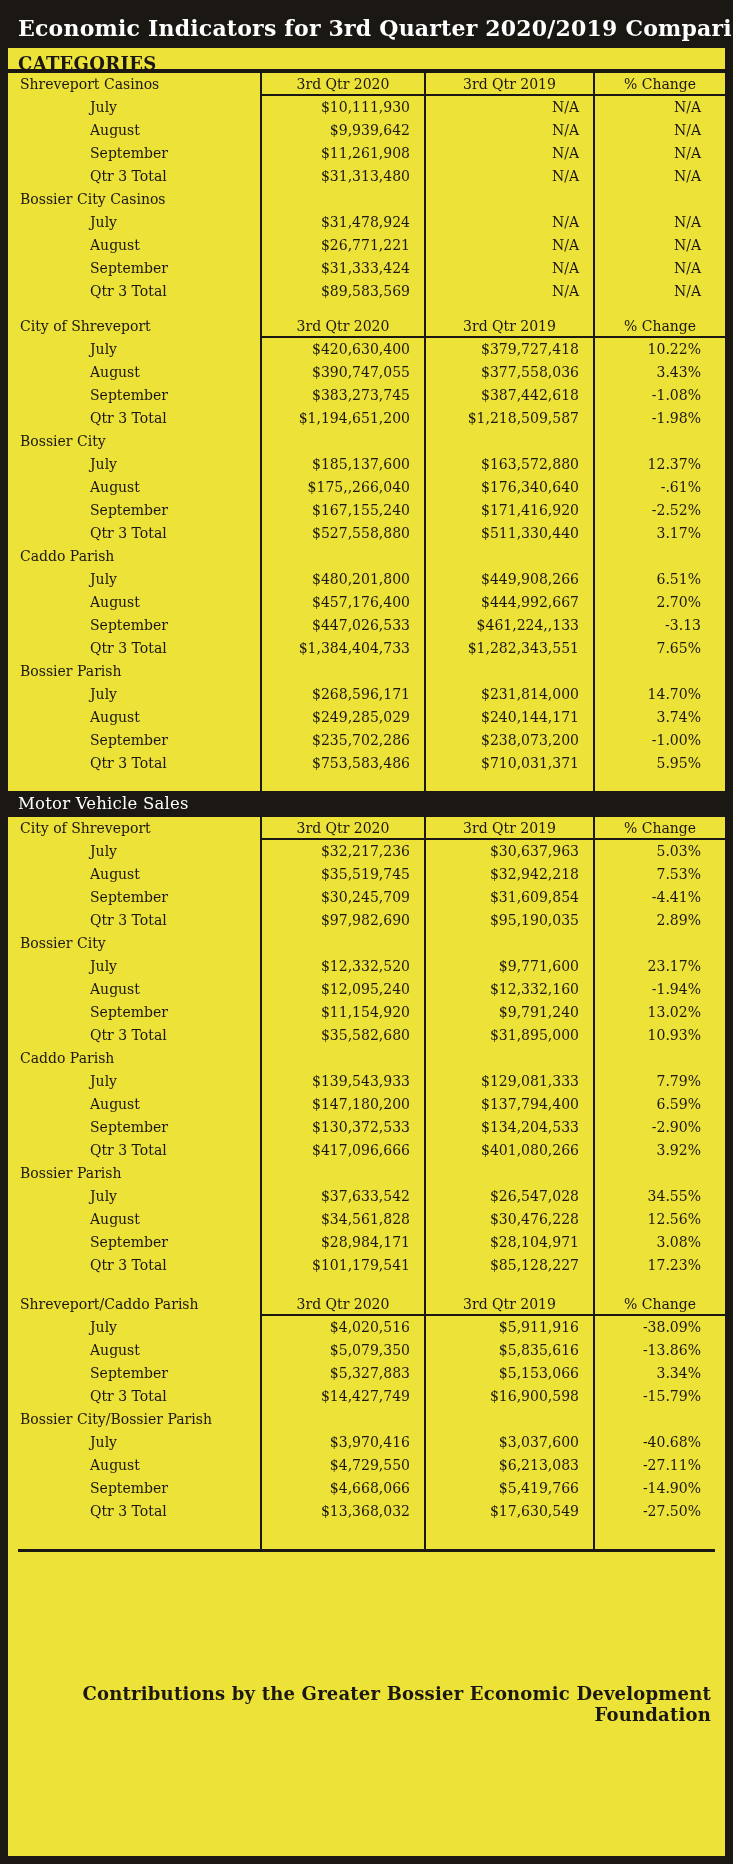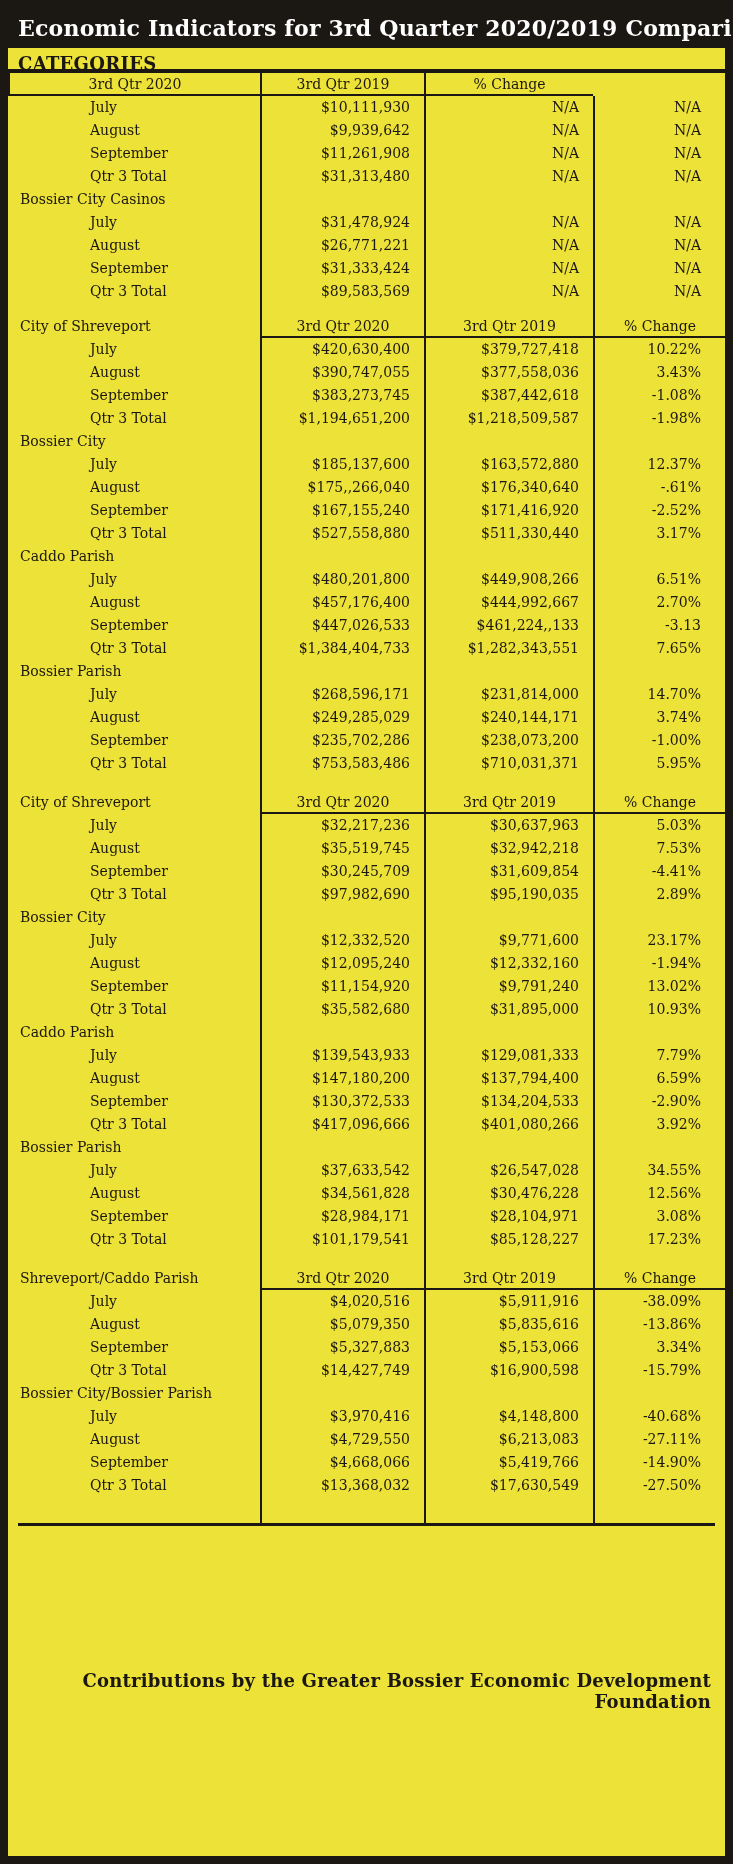--- a/index.html
+++ b/index.html
@@ -90,20 +90,21 @@
 </head>
 <body>
 
 <div class="page">
   <div class="title-bar">Economic Indicators for 3rd Quarter 2020/2019 Comparison</div>
   <div class="categories-bar">CATEGORIES</div>
   <div id="sections">
   <section class="section">
     <div class="tbl">
       <div class="row hdr-row">
+        <div class="c1 group">Shreveport Casinos</div>
         <div class="c2 hdr">3rd Qtr 2020</div>
         <div class="c3 hdr">3rd Qtr 2019</div>
         <div class="c4 hdr">% Change</div>
       </div>
 
   <div class="row">
     <div class="c1 indent">July</div>
     <div class="c2 val2">$10,111,930</div>
     <div class="c3 val3">N/A</div>
     <div class="c4 val4">N/A</div>
@@ -320,20 +321,21 @@
   <div class="row filler">
     <div class="c1"></div>
     <div class="c2 val2"></div>
     <div class="c3 val3"></div>
     <div class="c4 val4"></div>
   </div>
 </div>
   </section>
 
   <section class="section">
+    <div class="band">Motor Vehicle Sales</div>
     <div class="tbl">
       <div class="row hdr-row">
         <div class="c1 group">City of Shreveport</div>
         <div class="c2 hdr">3rd Qtr 2020</div>
         <div class="c3 hdr">3rd Qtr 2019</div>
         <div class="c4 hdr">% Change</div>
       </div>
 
   <div class="row">
     <div class="c1 indent">July</div>
@@ -517,21 +519,21 @@
   <div class="row">
     <div class="c1">Bossier City/Bossier Parish</div>
     <div class="c2 val2"></div>
     <div class="c3 val3"></div>
     <div class="c4 val4"></div>
   </div>
 
   <div class="row">
     <div class="c1 indent">July</div>
     <div class="c2 val2">$3,970,416</div>
-    <div class="c3 val3">$4,148,800</div>
+    <div class="c3 val3">$3,037,600</div>
     <div class="c4 val4">-40.68%</div>
   </div>
 
   <div class="row">
     <div class="c1 indent">August</div>
     <div class="c2 val2">$4,729,550</div>
     <div class="c3 val3">$6,213,083</div>
     <div class="c4 val4">-27.11%</div>
   </div>
 

